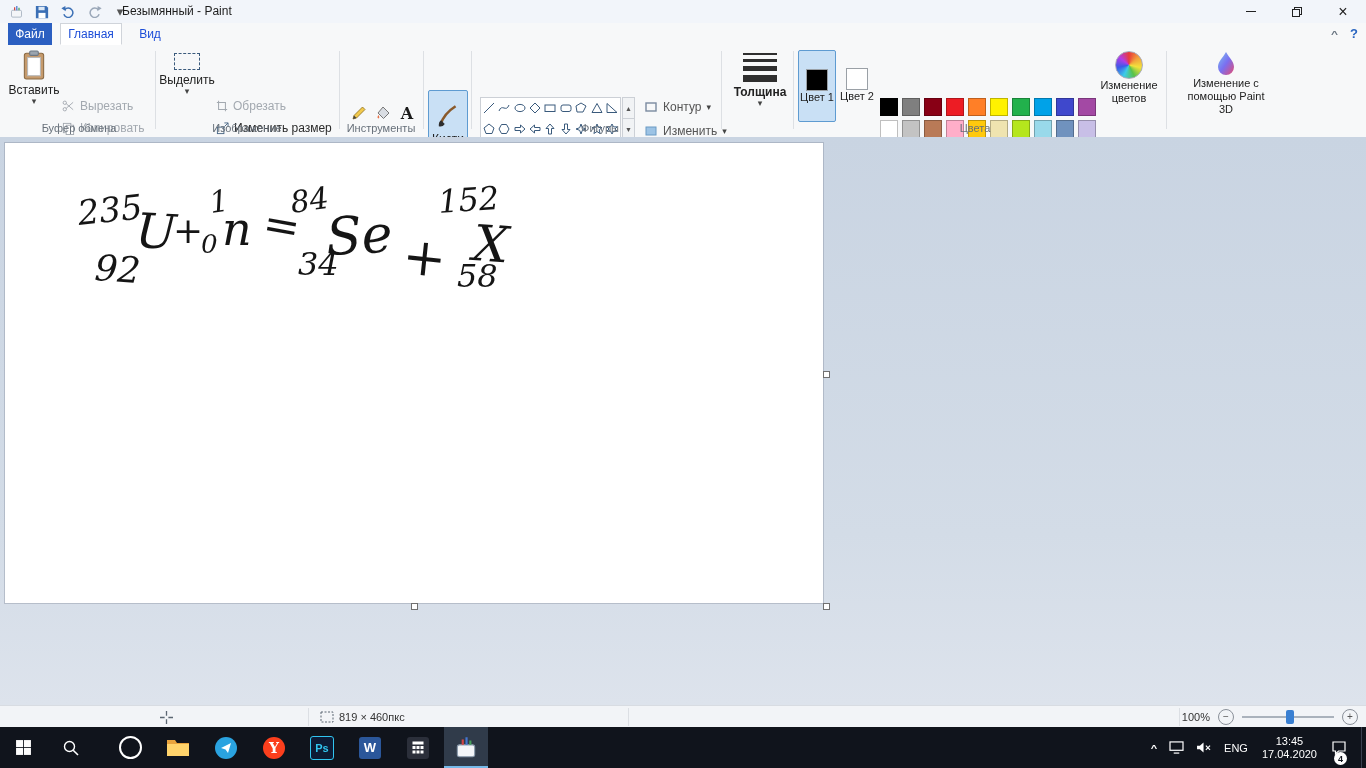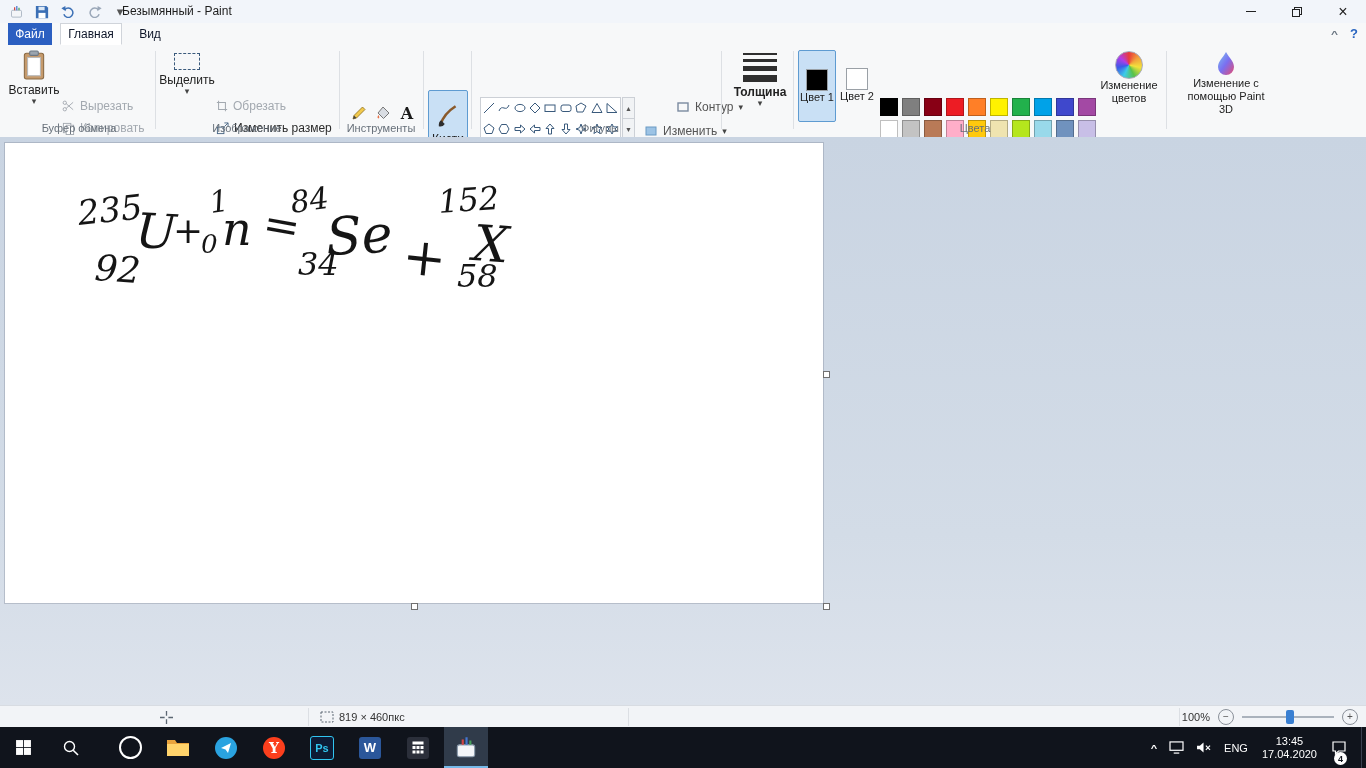--- a/index.html
+++ b/index.html
@@ -10,21 +10,21 @@
   .titlebar{position:absolute;top:0;left:0;right:0;height:23px;background:#f2f5fa;display:flex;align-items:center;}
   .qat{display:flex;align-items:center;gap:10px;padding-left:8px;}
   .qat .icon{width:16px;height:16px;display:flex;align-items:center;justify-content:center;font-size:13px;color:#3b6fb5;}
   .title-text{position:absolute;left:122px;top:4px;font-size:12px;color:#1d1d1d;}
   .wincontrols{position:absolute;right:0;top:0;height:23px;display:flex;}
   .winbtn{width:46px;height:23px;display:flex;align-items:center;justify-content:center;font-size:13px;color:#222;}
   .minbar{display:inline-block;width:10px;height:1px;background:#222;}
 
   
   .tabrow{position:absolute;top:23px;left:0;right:0;height:22px;background:#f7f8f9;border-bottom:1px solid #e2e5e9;}
-  .tab{position:absolute;top:0;height:22px;display:flex;align-items:center;justify-content:center;font-size:12px;color:#0f172a;cursor:default;}
+  .tab{position:absolute;top:0;height:22px;display:flex;align-items:center;justify-content:center;font-size:12px;color:#1d4ed8;cursor:default;}
   .tab-file{left:8px;width:44px;background:#2b5fc1;color:#fff;}
   .tab-home{left:60px;width:62px;background:#fff;border:1px solid #d0d4da;border-bottom:1px solid #fff;box-sizing:border-box;}
   .tab-view{left:128px;width:44px;}
   .ribbon-corner{position:absolute;top:26px;right:8px;display:flex;gap:12px;align-items:center;font-size:12px;}
   .collapse-caret{color:#6b7682;font-weight:bold;transform:scaleY(.8);}
   .help-q{color:#2965c0;font-weight:bold;font-size:13px;}
 
   
   .ribbon{position:absolute;top:45px;left:0;right:0;height:92px;background:#f7f8f9;border-bottom:1px solid #c8ccd2;}
   .gsep{position:absolute;top:6px;bottom:8px;width:1px;background:#dde0e4;}
@@ -371,21 +371,21 @@
           <svg viewBox="0 0 12 12">
             <polygon points="7,1 3,6.5 5.5,6.5 4.5,11 9,5 6.5,5" fill="none" stroke="#3a5a7c" stroke-width="1"></polygon>
           </svg>
         </div>
       </div>
     <div class="shape-scroll">
       <div>▲</div>
       <div>▼</div>
       <div>▼</div>
     </div>
-    <div class="smallrow" style="left:645px;top:55px;color:#555;margin-left:32px;">
+    <div class="smallrow" style="left:645px;top:55px;color:#555;">
       <svg width="13" height="12" viewBox="0 0 13 12">
           <rect x="1" y="2" width="10" height="8" fill="none" stroke="#7a8aa0" stroke-width="1.4"></rect>
         </svg>
       <span>Контур</span>
       <span class="caret">▾</span>
     </div>
     <div class="smallrow" style="left:645px;top:79px;color:#555;">
       <svg width="13" height="12" viewBox="0 0 13 12">
           <rect x="1" y="2" width="10" height="8" fill="#9cc3e5" stroke="#6b9ac4"></rect>
         </svg>

